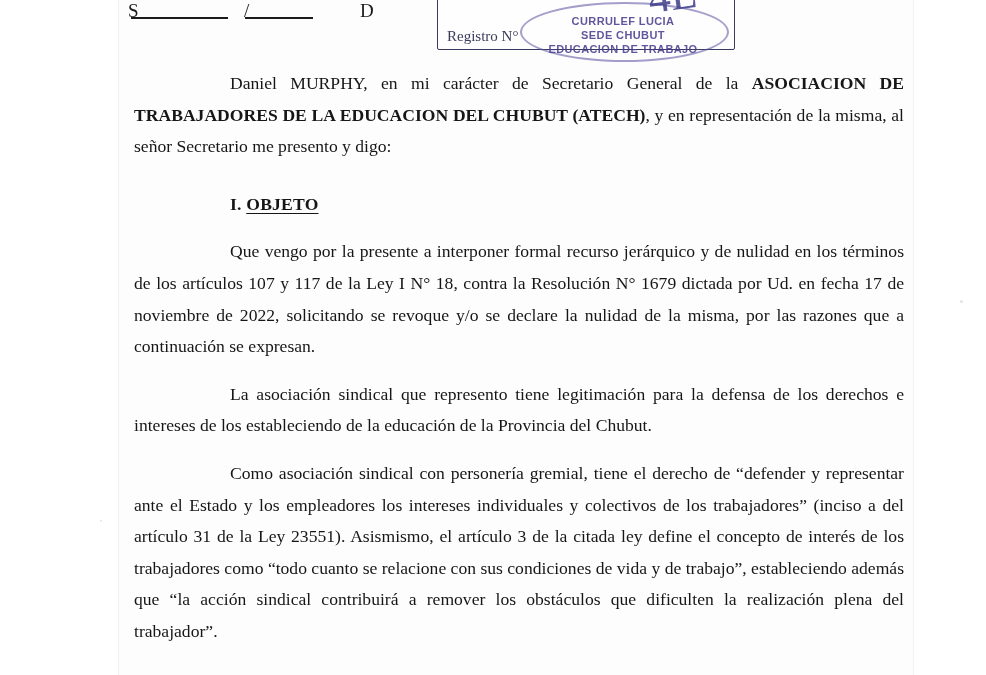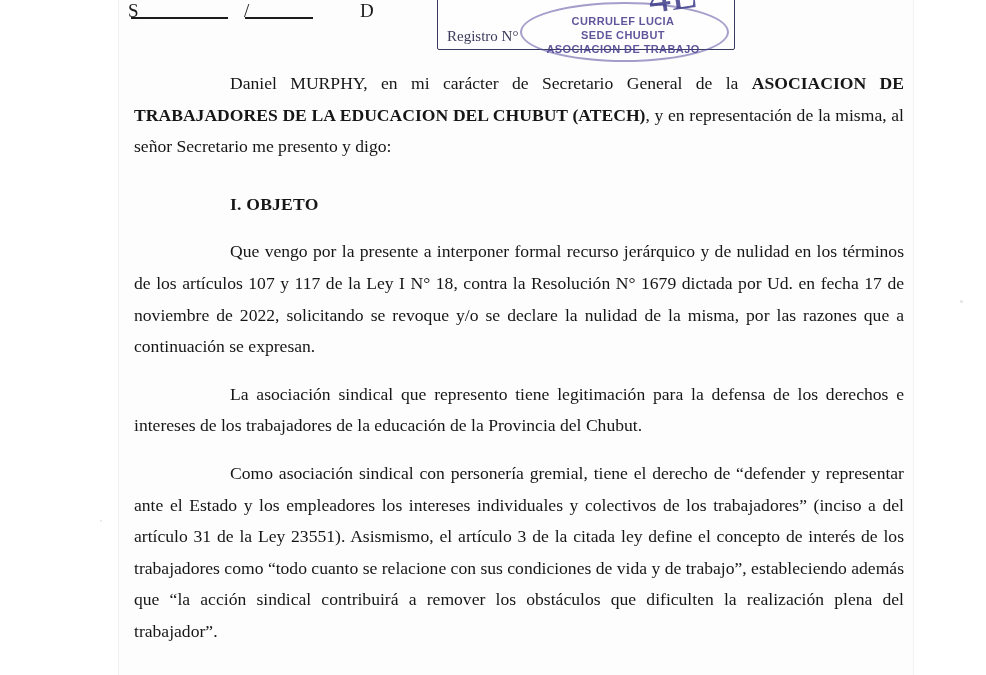--- a/index.html
+++ b/index.html
@@ -169,20 +169,21 @@
     font-size: 17.6px;
     font-weight: bold;
     text-indent: 96px;
     letter-spacing: 0.2px;
   }
   h3.section .num {
     font-weight: bold;
     text-decoration: none;
   }
   h3.section .title {
+    text-decoration: underline;
     text-underline-offset: 2.5px;
   }
 
   
   .speck {
     position: absolute;
     background: #c9c9c9;
     border-radius: 50%;
     opacity: 0.5;
   }
@@ -203,35 +204,35 @@
     </div>
     <div class="rule-1"></div>
     <div class="rule-2"></div>
 
     <div class="stamp-box"></div>
     <div class="stamp-registro">Registro N°</div>
     <div class="stamp-oval"></div>
     <div class="stamp-ink">
       <div>CURRULEF LUCIA</div>
       <div>SEDE CHUBUT</div>
-      <div>ASOCIACION DE TRABAJO</div>
+      <div>EDUCACION DE TRABAJO</div>
     </div>
     <div class="stamp-scribble">4L</div>
   </div>
 
   <div class="body-text">
 
     <p class="para"><span>Daniel MURPHY, en mi carácter de Secretario General de la </span><span class="b">ASOCIACION DE TRABAJADORES DE LA EDUCACION DEL CHUBUT (ATECH)</span><span>, y en representación de la misma, al señor Secretario me presento y digo:</span></p>
 
     <h3 class="section"><span class="num">I.</span>&nbsp;<span class="title">OBJETO</span></h3>
 
     <p class="para">Que vengo por la presente a interponer formal recurso jerárquico y de nulidad en los términos de los artículos 107 y 117 de la Ley I N° 18, contra la Resolución N° 1679 dictada por Ud. en fecha 17 de noviembre de 2022, solicitando se revoque y/o se declare la nulidad de la misma, por las razones que a continuación se expresan.</p>
 
 
-    <p class="para">La asociación sindical que represento tiene legitimación para la defensa de los derechos e intereses de los trabajadores de la educación de la Provincia del Chubut.</p>
+    <p class="para">La asociación sindical que represento tiene legitimación para la defensa de los derechos e intereses de los estableciendo de la educación de la Provincia del Chubut.</p>
 
     <p class="para"><span>Como asociación sindical con personería gremial, tiene el derecho de </span><span class="i">“defender y representar ante el Estado y los empleadores los intereses individuales y colectivos de los trabajadores”</span><span> (inciso a del artículo 31 de la Ley 23551). Asismismo, el artículo 3 de la citada ley define el concepto de interés de los trabajadores como </span><span class="i">“todo cuanto se relacione con sus condiciones de vida y de trabajo”</span><span>, estableciendo además que </span><span class="i">“la acción sindical contribuirá a remover los obstáculos que dificulten la realización plena del trabajador”</span><span>.</span></p>
 
 
   </div>
 
   <div class="speck" style="top:300px; left:960px; width:3px; height:3px;"></div>
   <div class="speck" style="top:520px; left:100px; width:2px; height:2px;"></div>
 
 </div>

